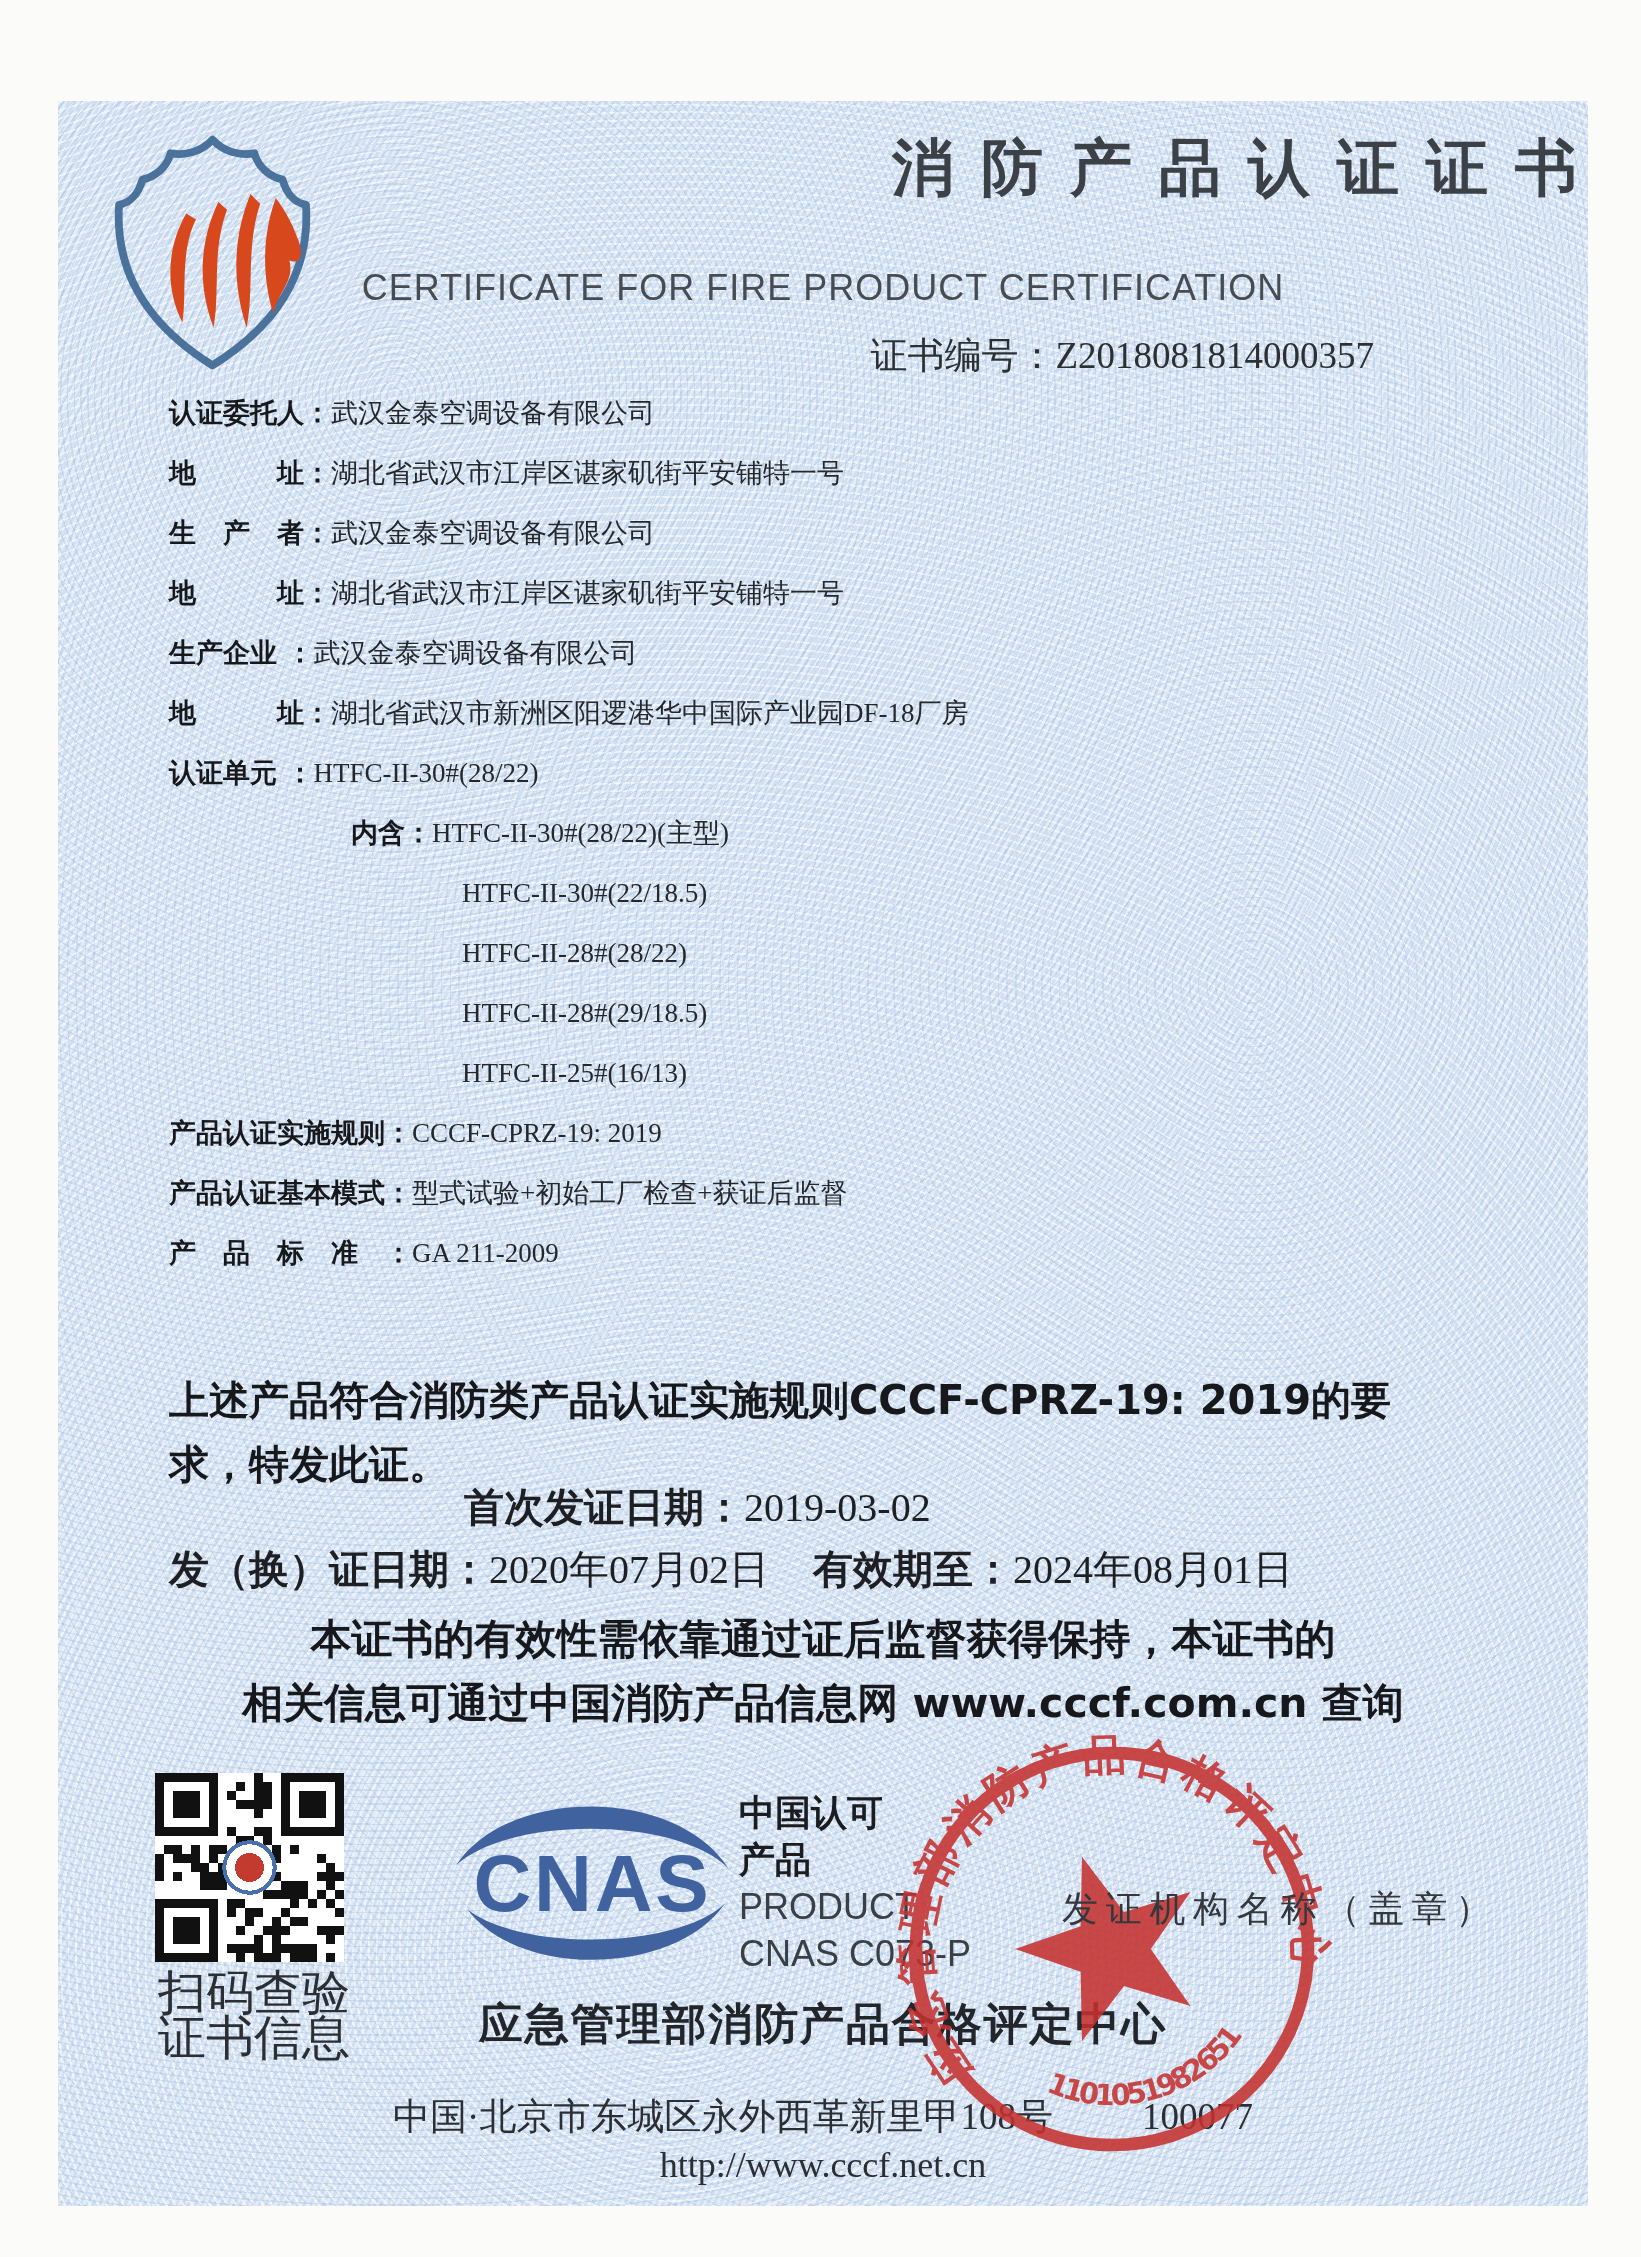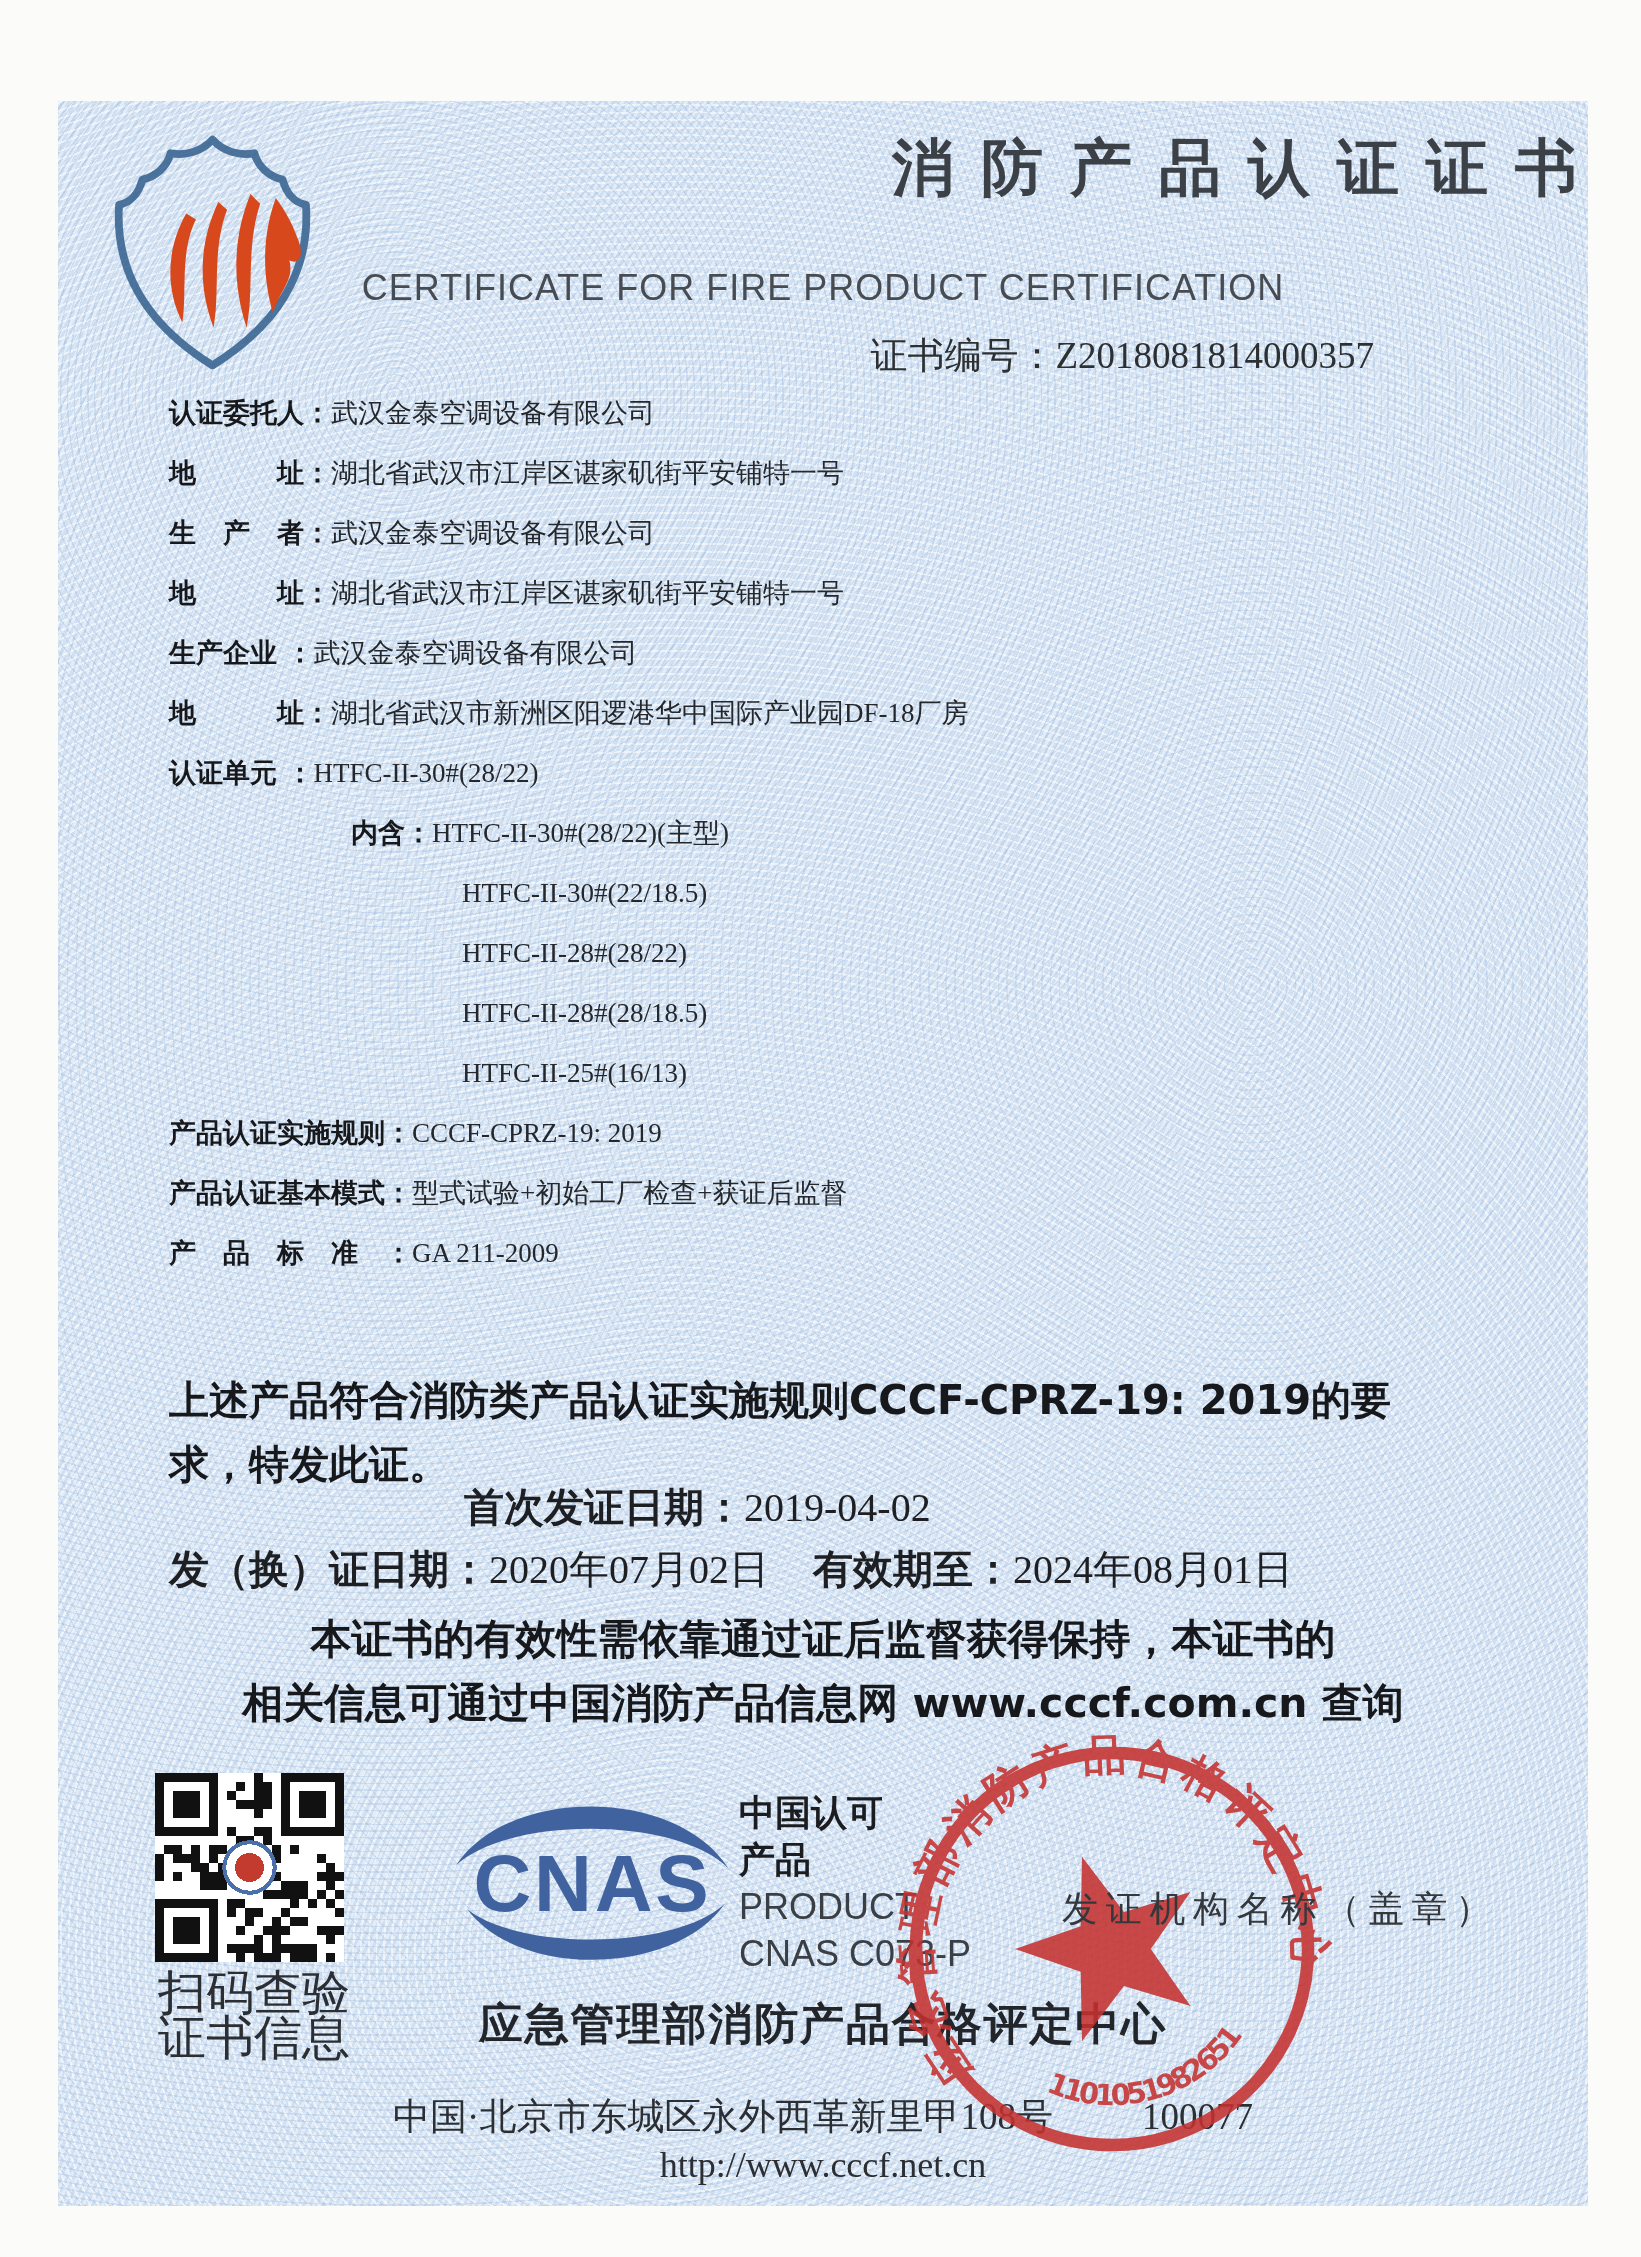--- a/index.html
+++ b/index.html
@@ -92,30 +92,30 @@
       <div class="row"><span class="lbl">认证委托人：</span><span class="val">武汉金泰空调设备有限公司</span></div>
       <div class="row"><span class="lbl">地　　　址：</span><span class="val">湖北省武汉市江岸区谌家矶街平安铺特一号</span></div>
       <div class="row"><span class="lbl">生　产　者：</span><span class="val">武汉金泰空调设备有限公司</span></div>
       <div class="row"><span class="lbl">地　　　址：</span><span class="val">湖北省武汉市江岸区谌家矶街平安铺特一号</span></div>
       <div class="row"><span class="lbl">生产企业 ：</span><span class="val">武汉金泰空调设备有限公司</span></div>
       <div class="row"><span class="lbl">地　　　址：</span><span class="val">湖北省武汉市新洲区阳逻港华中国际产业园DF-18厂房</span></div>
       <div class="row"><span class="lbl">认证单元 ：</span><span class="val">HTFC-II-30#(28/22)</span></div>
       <div class="row"><span class="lbl inner">内含：</span><span class="val">HTFC-II-30#(28/22)(主型)</span></div>
       <div class="row"><span class="val model">HTFC-II-30#(22/18.5)</span></div>
       <div class="row"><span class="val model">HTFC-II-28#(28/22)</span></div>
-      <div class="row"><span class="val model">HTFC-II-28#(28/18.5)</span></div>
+      <div class="row"><span class="val model">HTFC-II-28#(29/18.5)</span></div>
       <div class="row"><span class="val model">HTFC-II-25#(16/13)</span></div>
       <div class="row"><span class="lbl">产品认证实施规则：</span><span class="val">CCCF-CPRZ-19: 2019</span></div>
       <div class="row"><span class="lbl">产品认证基本模式：</span><span class="val">型式试验+初始工厂检查+获证后监督</span></div>
       <div class="row"><span class="lbl">产　品　标　准　：</span><span class="val">GA 211-2009</span></div>
     </div>
 
     <div class="statement">上述产品符合消防类产品认证实施规则CCCF-CPRZ-19: 2019的要求，特发此证。</div>
 
-    <div class="first-issue"><span class="lbl">首次发证日期：</span><span class="val">2019-04-02</span></div>
+    <div class="first-issue"><span class="lbl">首次发证日期：</span><span class="val">2019-03-02</span></div>
 
     <div class="reissue"><span class="lbl">发（换）证日期：</span><span class="val">2020年07月02日</span><span class="lbl second">有效期至：</span><span class="val">2024年08月01日</span></div>
 
     <div class="notice">
       <div>本证书的有效性需依靠通过证后监督获得保持，本证书的</div>
       <div>相关信息可通过中国消防产品信息网 www.cccf.com.cn 查询</div>
     </div>
 
     <svg id="qr" class="qr" viewBox="0 0 21 21" shape-rendering="crispEdges" aria-hidden="true">
         <rect x="-0.6" y="-0.6" width="22.2" height="22.2" fill="#ffffff"></rect>

